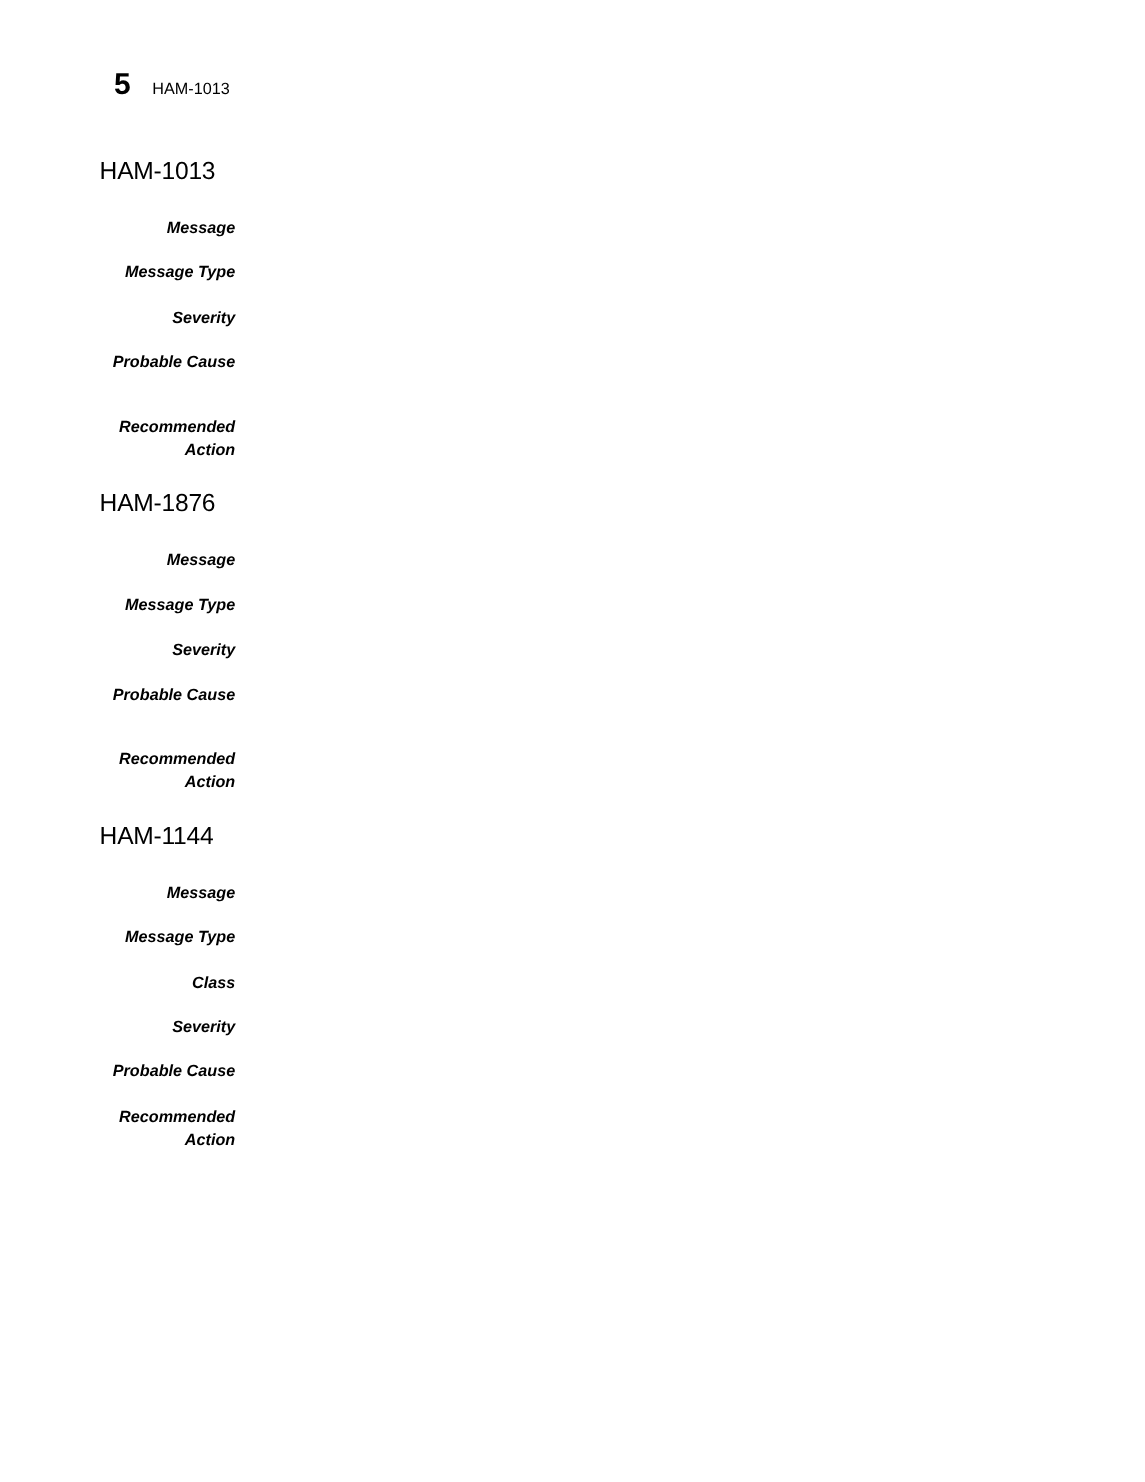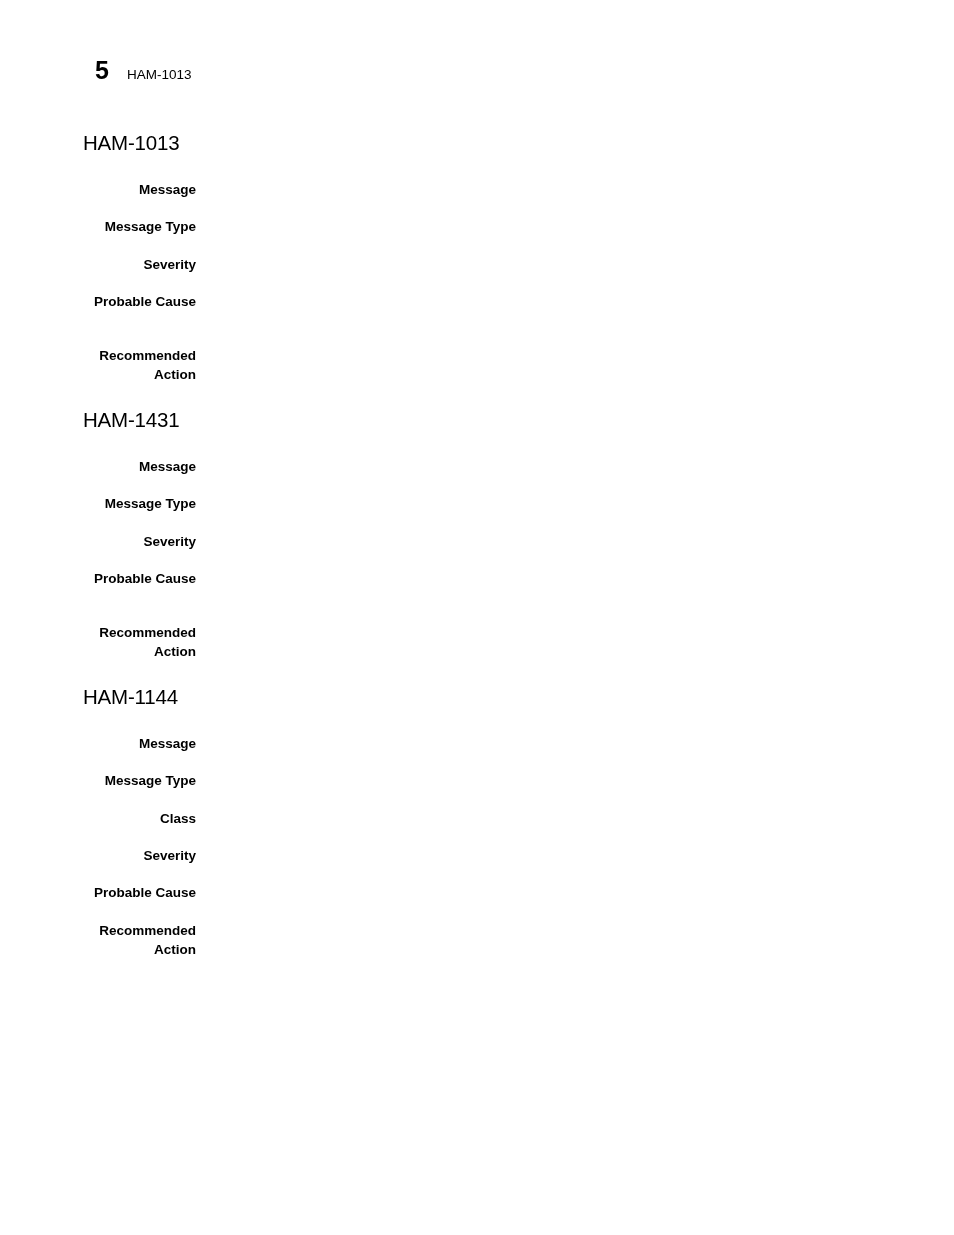--- a/index.html
+++ b/index.html
@@ -77,20 +77,21 @@
     top: 0;
     width: 954px;
   }
 
   .row {
     position: absolute;
     left: 0;
     width: 954px;
     display: flex;
     align-items: flex-start;
+    font-style: italic;
   }
 
   .row-label {
     width: 196px;
     flex: 0 0 196px;
     text-align: right;
     font-size: 13.5px;
     font-weight: bold;
     line-height: 18.6px;
     white-space: pre-line;
@@ -140,21 +141,21 @@
             <div class="row-value"></div>
           </div>
           <div class="row" style="top: 214px;">
             <div class="row-label">Recommended
 Action</div>
             <div class="row-value"></div>
           </div>
         </div>
       </div>
       <div class="msg-section" style="top: 410px;">
-        <div class="section-title">HAM-1431</div>
+        <div class="section-title">HAM-1876</div>
         <div class="rows">
           <div class="row" style="top: 48px;">
             <div class="row-label">Message</div>
             <div class="row-value"></div>
           </div>
           <div class="row" style="top: 85px;">
             <div class="row-label">Message Type</div>
             <div class="row-value"></div>
           </div>
           <div class="row" style="top: 123px;">

